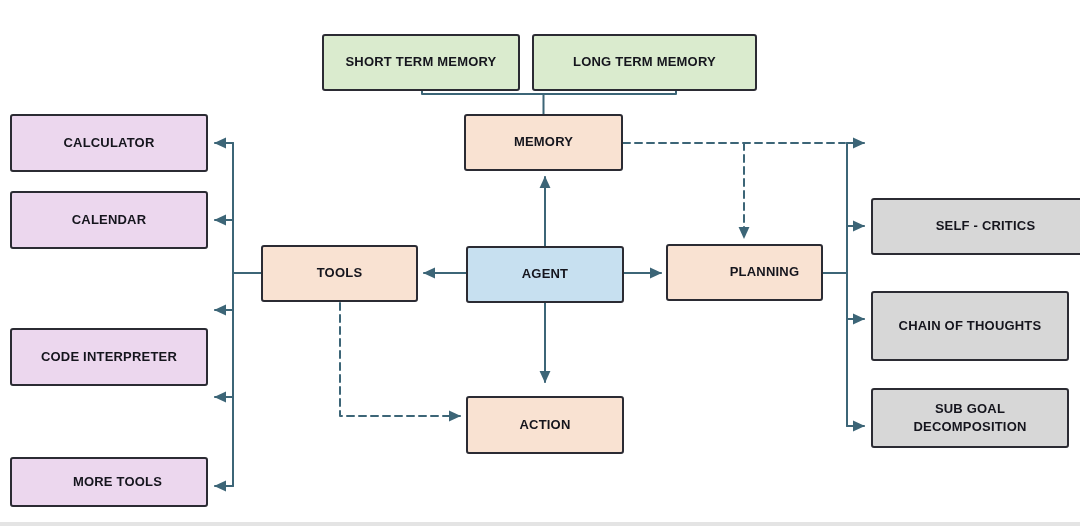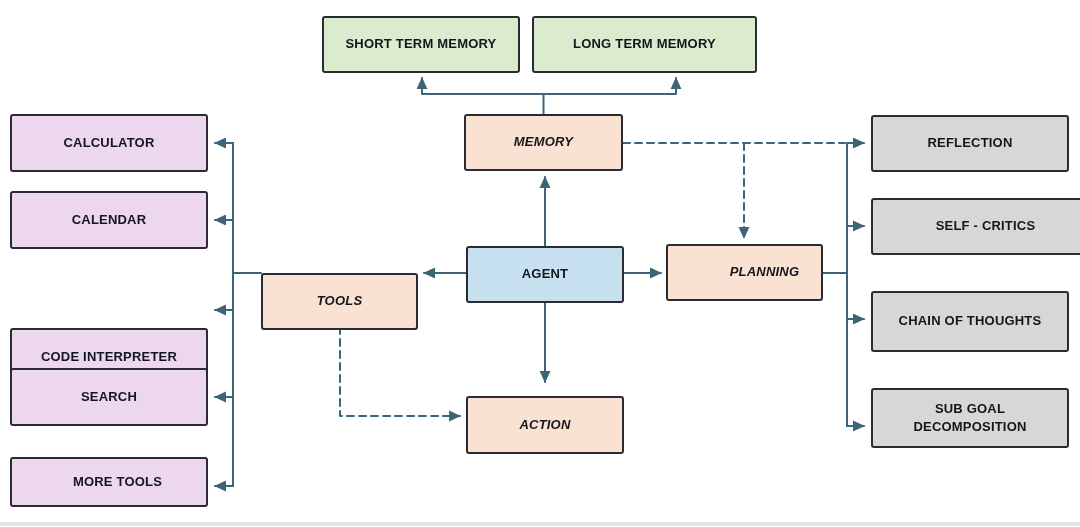--- a/index.html
+++ b/index.html
@@ -11,41 +11,41 @@
     position:relative;width:1080px;height:527px;background:#ffffff;
     font-family:"Liberation Sans",sans-serif;overflow:hidden;
   }
   svg.wires{position:absolute;left:0;top:0;pointer-events:none;}
   .node{
     position:absolute;display:flex;align-items:center;justify-content:center;
     text-align:center;border:2px solid var(--border);border-radius:3px;
     font-weight:bold;font-size:13px;letter-spacing:.2px;color:var(--text);
     line-height:1.4;box-sizing:border-box;padding:4px 8px;
   }
-  .c-green{background:var(--green);}
-  .c-peach{background:var(--peach);font-style:italic;}
+  .c-green{background:var(--green);margin-top:18px;}
+  .c-peach{background:var(--peach);}
   .c-blue{background:var(--blue);}
   .c-purple{background:var(--purple);}
   .c-gray{background:var(--gray);}
 
   .n-stm{left:322px;top:16px;width:198px;height:57px;}
   .n-ltm{left:532px;top:16px;width:225px;height:57px;}
   .n-memory{left:464px;top:114px;width:159px;height:57px;}
   .n-agent{left:466px;top:246px;width:158px;height:57px;}
-  .n-tools{left:261px;top:245px;width:157px;height:57px;margin-top:28px;}
+  .n-tools{left:261px;top:245px;width:157px;height:57px;}
   .n-planning{left:666px;top:244px;width:157px;height:57px;padding-left:48px;}
   .n-action{left:466px;top:387px;width:158px;height:58px;margin-top:9px;}
   .n-calculator{left:10px;top:114px;width:198px;height:58px;}
   .n-calendar{left:10px;top:191px;width:198px;height:58px;}
   .n-code{left:10px;top:281px;width:198px;height:58px;margin-top:47px;}
   .n-search{left:10px;top:368px;width:198px;height:58px;}
   .n-moretools{left:10px;top:457px;width:198px;height:50px;padding-left:25px;}
   .n-reflection{left:871px;top:115px;width:198px;height:57px;}
   .n-selfcritics{left:871px;top:198px;width:229px;height:57px;}
-  .n-chain{left:871px;top:291px;width:198px;height:61px;}
+  .n-chain{left:871px;top:291px;width:198px;height:70px;}
   .n-subgoal{left:871px;top:388px;width:198px;height:60px;padding:4px 34px;}
 
   .bottom-strip{position:absolute;left:0;bottom:1px;width:100%;height:4px;background:#e4e4e4;}
 </style>
 </head>
 <body>
 
 <div class="canvas">
 
   <svg class="wires" width="1080" height="527" viewBox="0 0 1080 527">
@@ -90,22 +90,20 @@
   <div class="node c-green n-ltm">LONG TERM MEMORY</div>
   <div class="node c-peach n-memory">MEMORY</div>
   <div class="node c-blue n-agent">AGENT</div>
   <div class="node c-peach n-tools">TOOLS</div>
   <div class="node c-peach n-planning">PLANNING</div>
   <div class="node c-peach n-action">ACTION</div>
 
   <div class="node c-purple n-calculator">CALCULATOR</div>
   <div class="node c-purple n-calendar">CALENDAR</div>
   <div class="node c-purple n-code">CODE INTERPRETER</div>
-  <div class="node c-purple n-search">SEARCH</div>
   <div class="node c-purple n-moretools">MORE TOOLS</div>
 
-  <div class="node c-gray n-reflection">REFLECTION</div>
   <div class="node c-gray n-selfcritics">SELF - CRITICS</div>
   <div class="node c-gray n-chain">CHAIN OF THOUGHTS</div>
   <div class="node c-gray n-subgoal">SUB GOAL DECOMPOSITION</div>
 
   <div class="bottom-strip"></div>
 </div>
 
 </body></html>

